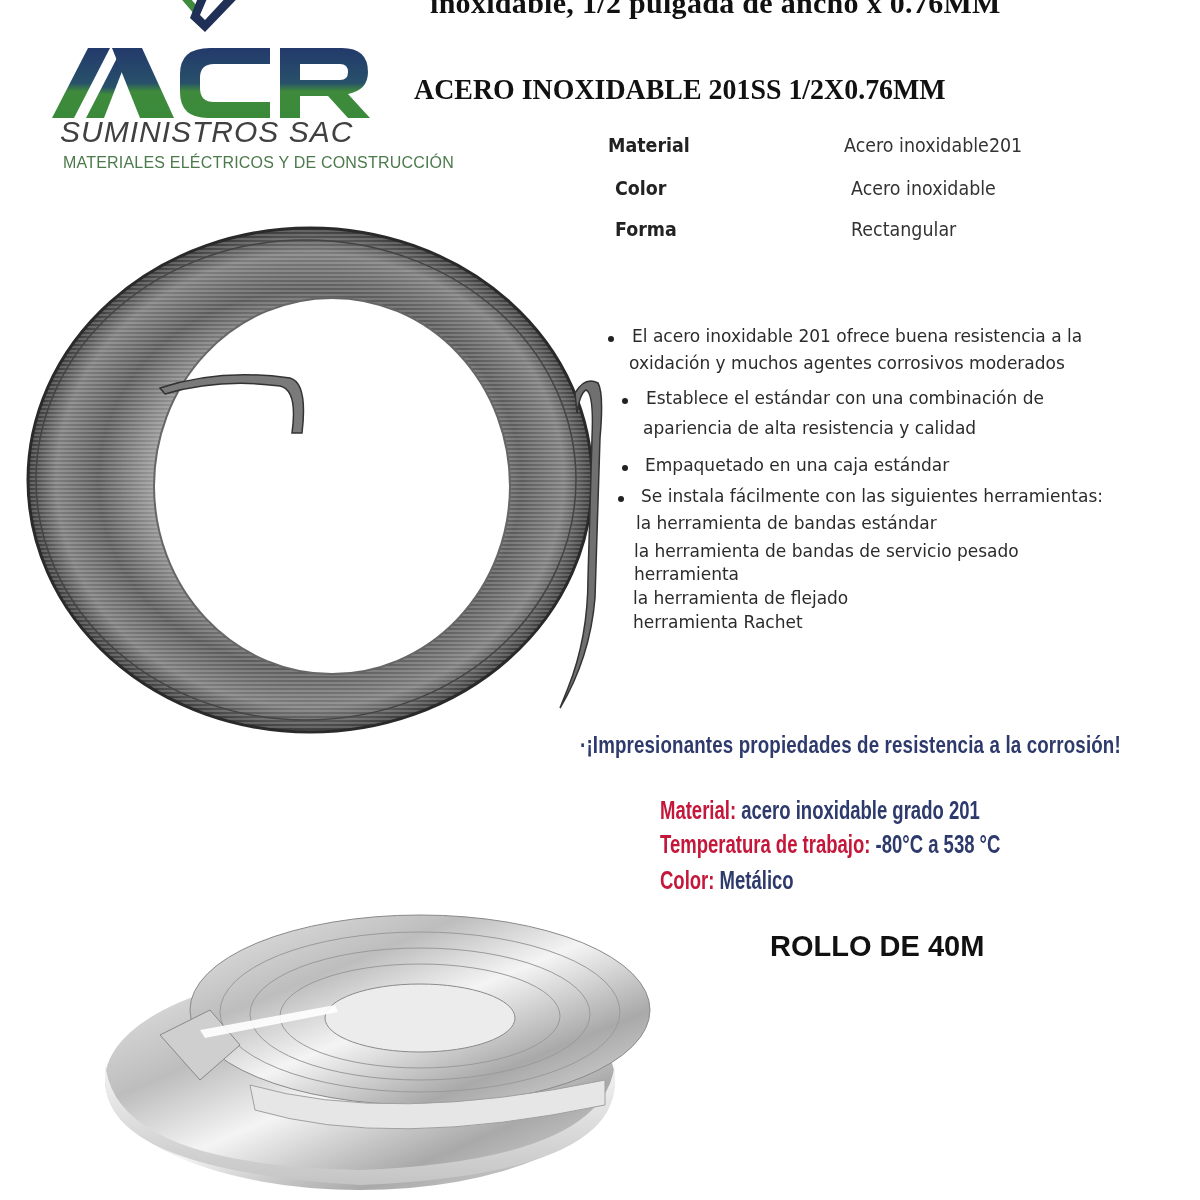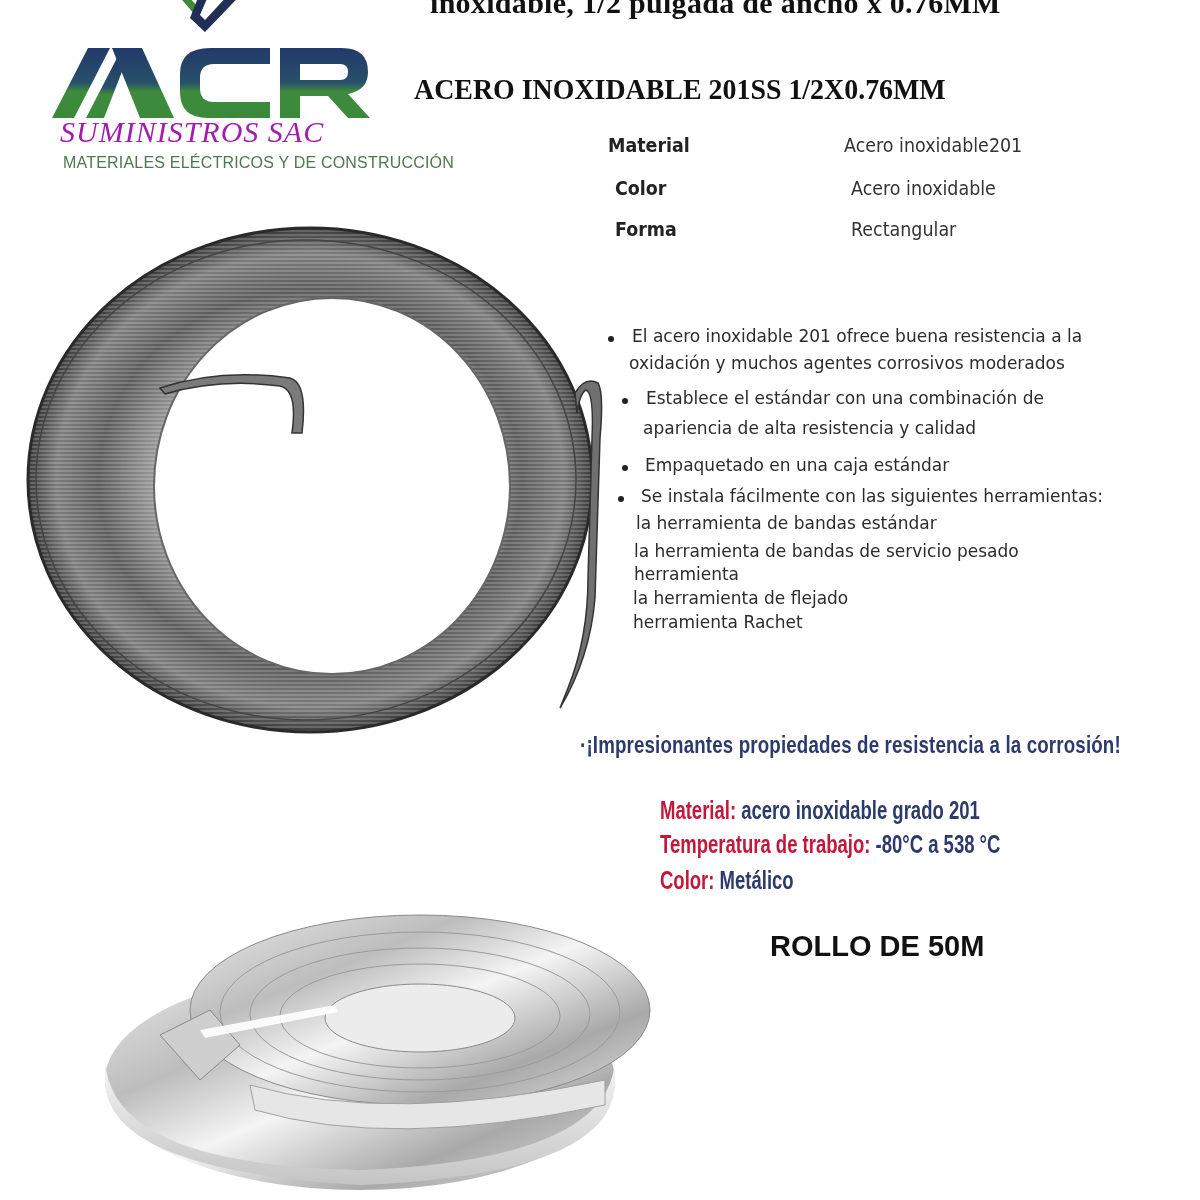--- a/index.html
+++ b/index.html
@@ -2,21 +2,21 @@
 <html><head>
 <meta charset="utf-8">
 <style>
   html, body { margin:0; padding:0; }
   body { width:1200px; height:1200px; background:#ffffff; position:relative; overflow:hidden; font-family:"DejaVu Sans", sans-serif; color:#1a1a1a; }
   .abs { position:absolute; }
 
   
   #logo-mark { left:160px; top:-20px; width:100px; height:55px; }
   #logo-mcr { left:52px; top:42px; width:320px; height:78px; }
-  #logo-name { left:60px; top:115px; font-family:Liberation Serif, serif; font-style:italic; font-size:30px; letter-spacing:1px; color:#a21caf; white-space:nowrap; }
+  #logo-name { left:60px; top:115px; font-family:Liberation Sans, sans-serif; font-style:italic; font-size:30px; letter-spacing:1px; color:#404040; white-space:nowrap; }
   #logo-tag { left:63px; top:154px; font-family:"Liberation Sans", sans-serif; font-size:16px; color:#4c7a4c; letter-spacing:0.2px; white-space:nowrap; }
 
   
   #top-title { left:430px; top:-14px; font-family:"Liberation Serif", serif; font-weight:bold; font-size:30px; color:#111; white-space:nowrap; letter-spacing:0.3px; }
   #main-title { left:414px; top:72px; font-family:"Liberation Serif", serif; font-weight:bold; font-size:30px; color:#111; white-space:nowrap; transform:scaleX(0.93); transform-origin:left center; }
 
   
   .spec-row { position:absolute; font-family:"DejaVu Sans", sans-serif; font-size:19px; white-space:nowrap; transform:scaleX(0.92); transform-origin:left center; }
   .spec-label { font-weight:bold; color:#222; }
   .spec-value { color:#333; }
@@ -147,21 +147,21 @@
     <span class="k">Material:</span><span class="v"> acero inoxidable grado 201</span>
   </div>
   <div class="prop" style="top:830px;">
     <span class="k">Temperatura de trabajo:</span><span class="v"> -80°C a 538 °C</span>
   </div>
   <div class="prop" style="top:866px;">
     <span class="k">Color:</span><span class="v"> Metálico</span>
   </div>
 </div>
 
-<div id="rollo" class="abs">ROLLO DE 50M</div>
+<div id="rollo" class="abs">ROLLO DE 40M</div>
 
 <svg id="coil2" class="abs" viewBox="0 0 580 320">
   <defs>
     <linearGradient id="sg" x1="0" y1="0" x2="1" y2="1">
       <stop offset="0" stop-color="#e8e8e8"></stop>
       <stop offset="0.3" stop-color="#bdbdbd"></stop>
       <stop offset="0.5" stop-color="#f4f4f4"></stop>
       <stop offset="0.75" stop-color="#a9a9a9"></stop>
       <stop offset="1" stop-color="#e0e0e0"></stop>
     </linearGradient>

